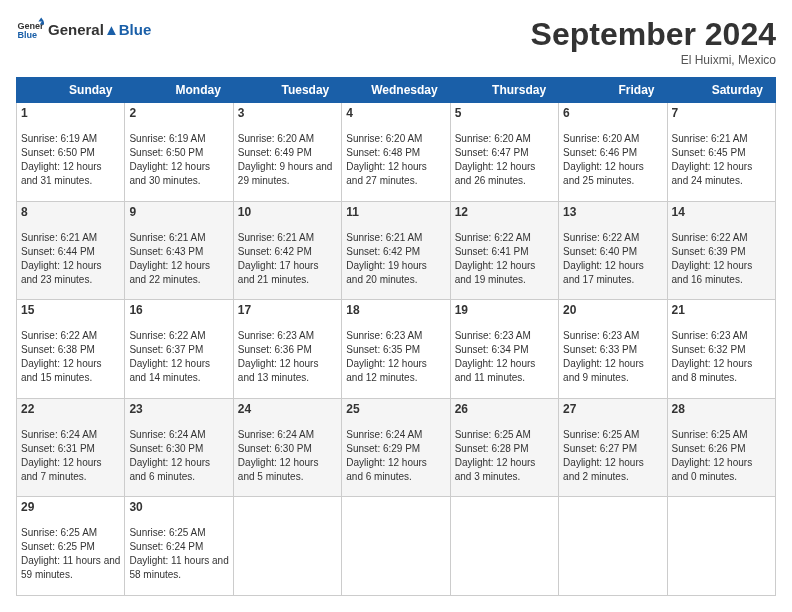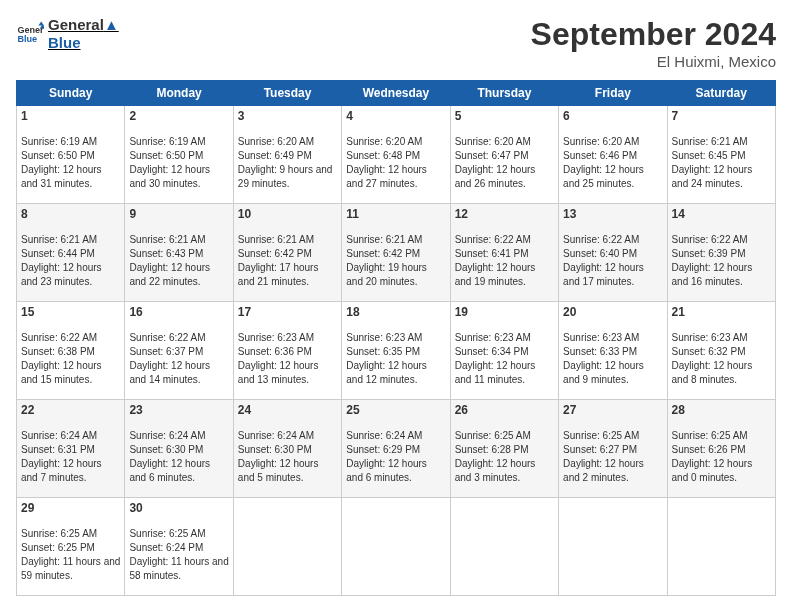--- a/index.html
+++ b/index.html
@@ -34,35 +34,35 @@
     }
     .title-block {
       text-align: right;
     }
     .month-title {
       font-size: 32px;
       font-weight: bold;
       color: #333;
     }
     .location {
-      font-size: 15px;
+      font-size: 12px;
       color: #555;
     }
     .calendar-table {
       width: 100%;
       border-collapse: collapse;
       flex: 1;
     }
     .calendar-table th {
       background: #1a5fa8;
       color: #fff;
       font-size: 12px;
       font-weight: bold;
-      padding: 5px 4px;
-      text-align: center;
+      padding: 5px 12px;
+      text-align: right;
       border: 1px solid #1a5fa8;
     }
     .calendar-table td {
       border: 1px solid #ccc;
       vertical-align: top;
       padding: 3px 4px;
       width: calc(100% / 7);
       font-size: 9.5px;
       color: #333;
       background: #fff;
@@ -91,21 +91,21 @@
 
 <div class="page">
   <div class="header">
     <div class="logo">
       <svg class="logo-icon" viewBox="0 0 40 40">
         <text x="2" y="18" font-size="13" font-weight="bold" fill="#333">General</text>
         <text x="2" y="32" font-size="13" font-weight="bold" fill="#1a5fa8">Blue</text>
         <polygon points="32,8 40,8 36,2" fill="#1a5fa8"></polygon>
         <polygon points="34,12 42,12 38,6" fill="#1a5fa8"></polygon>
       </svg>
-      <div style="display:flex;flex-direction:column;line-height:1.2;text-decoration:underline;">
+      <div style="display:flex;flex-direction:row;line-height:1.2;">
         <span style="font-size:15px;font-weight:bold;color:#333;">General<span style="color:#1a5fa8;">▲</span></span>
         <span style="font-size:15px;font-weight:bold;color:#1a5fa8;">Blue</span>
       </div>
     </div>
     <div class="title-block">
       <div class="month-title">September 2024</div>
       <div class="location">El Huixmi, Mexico</div>
     </div>
   </div>
 

